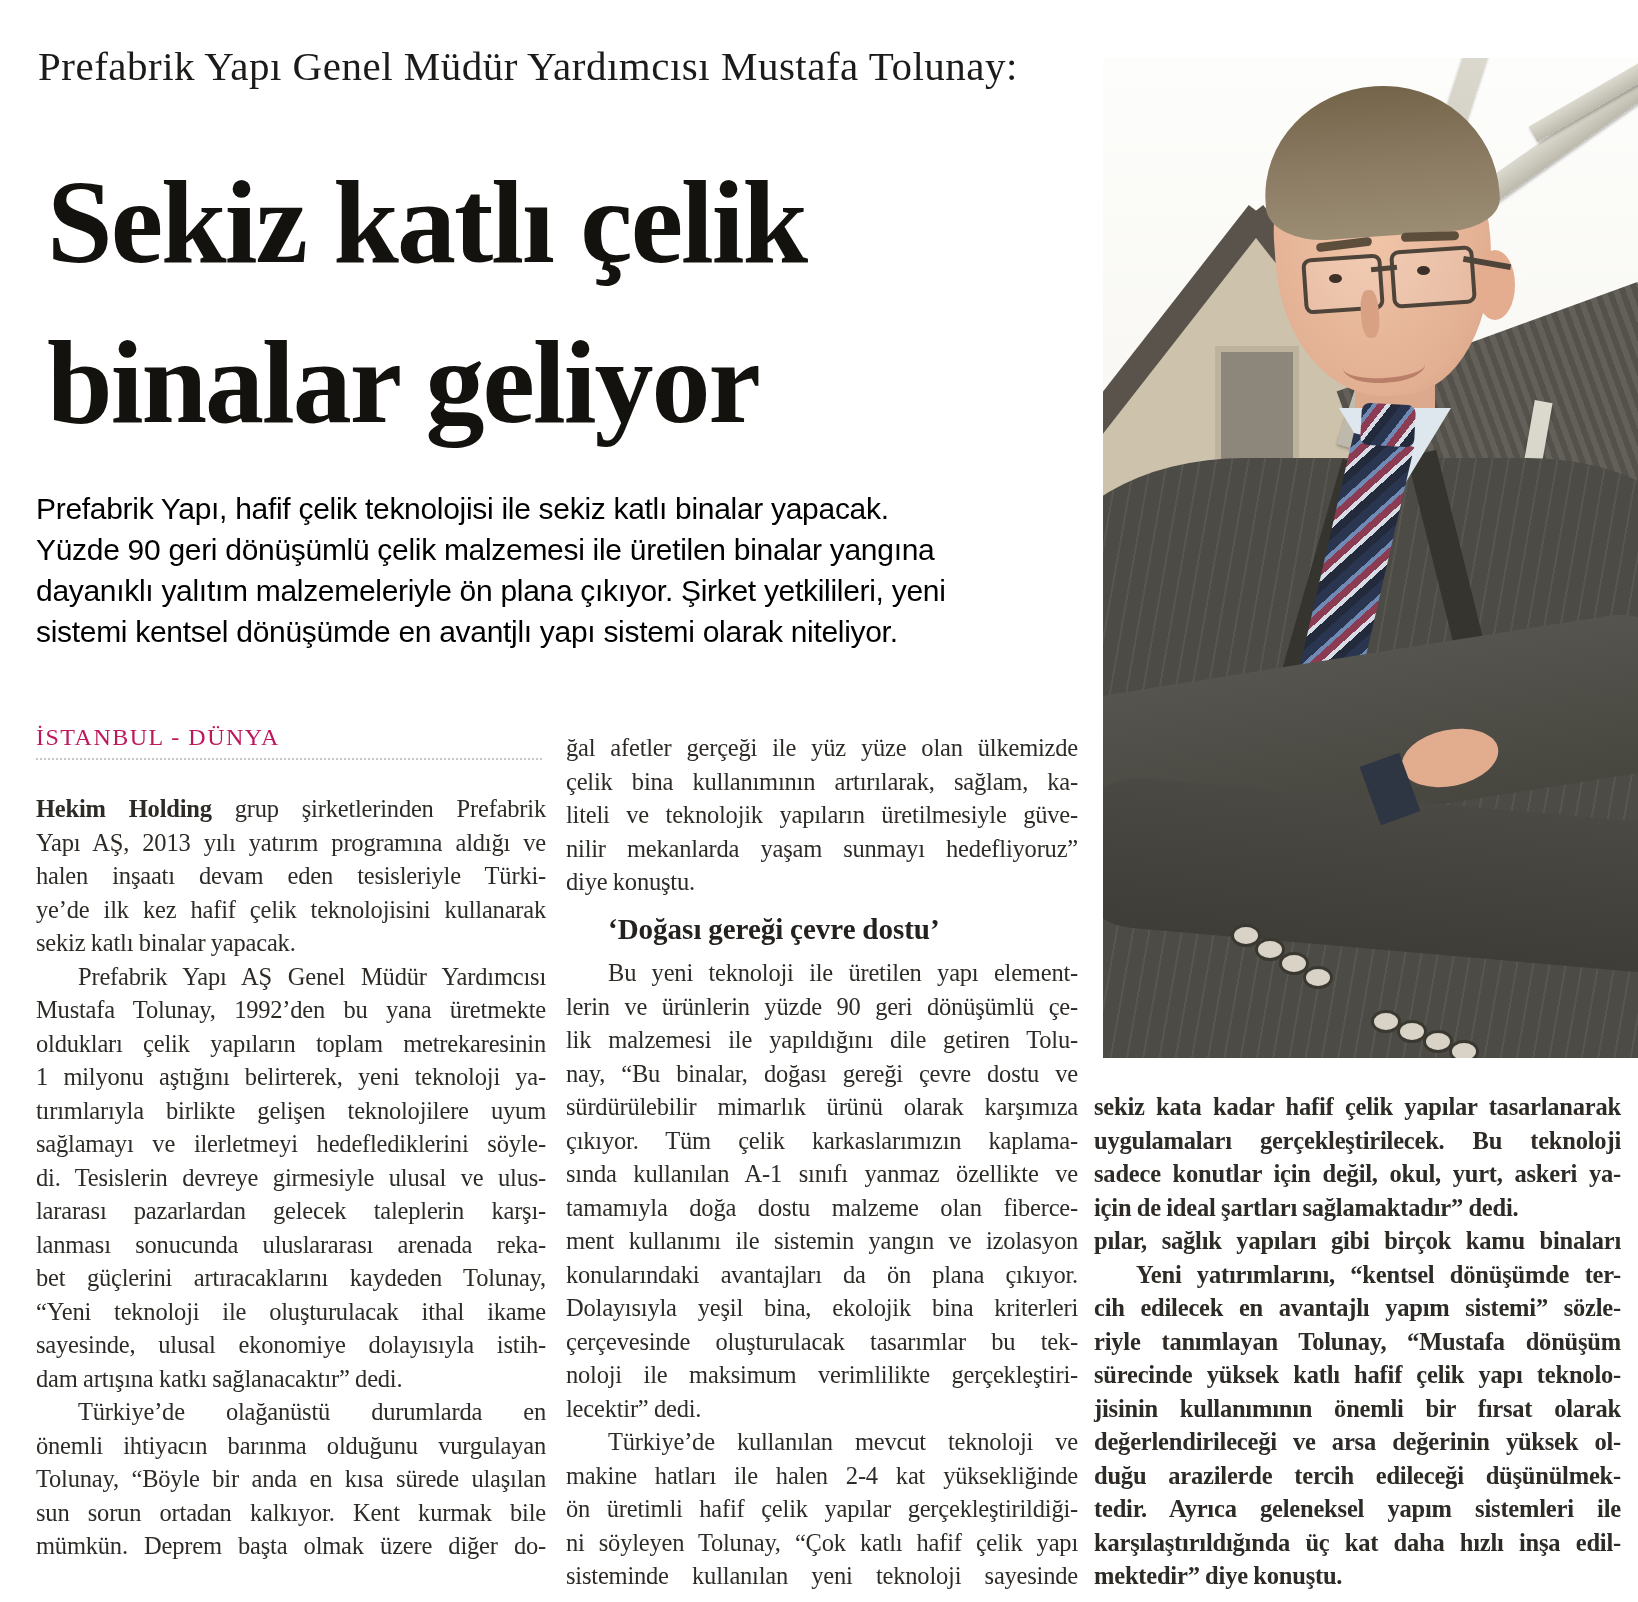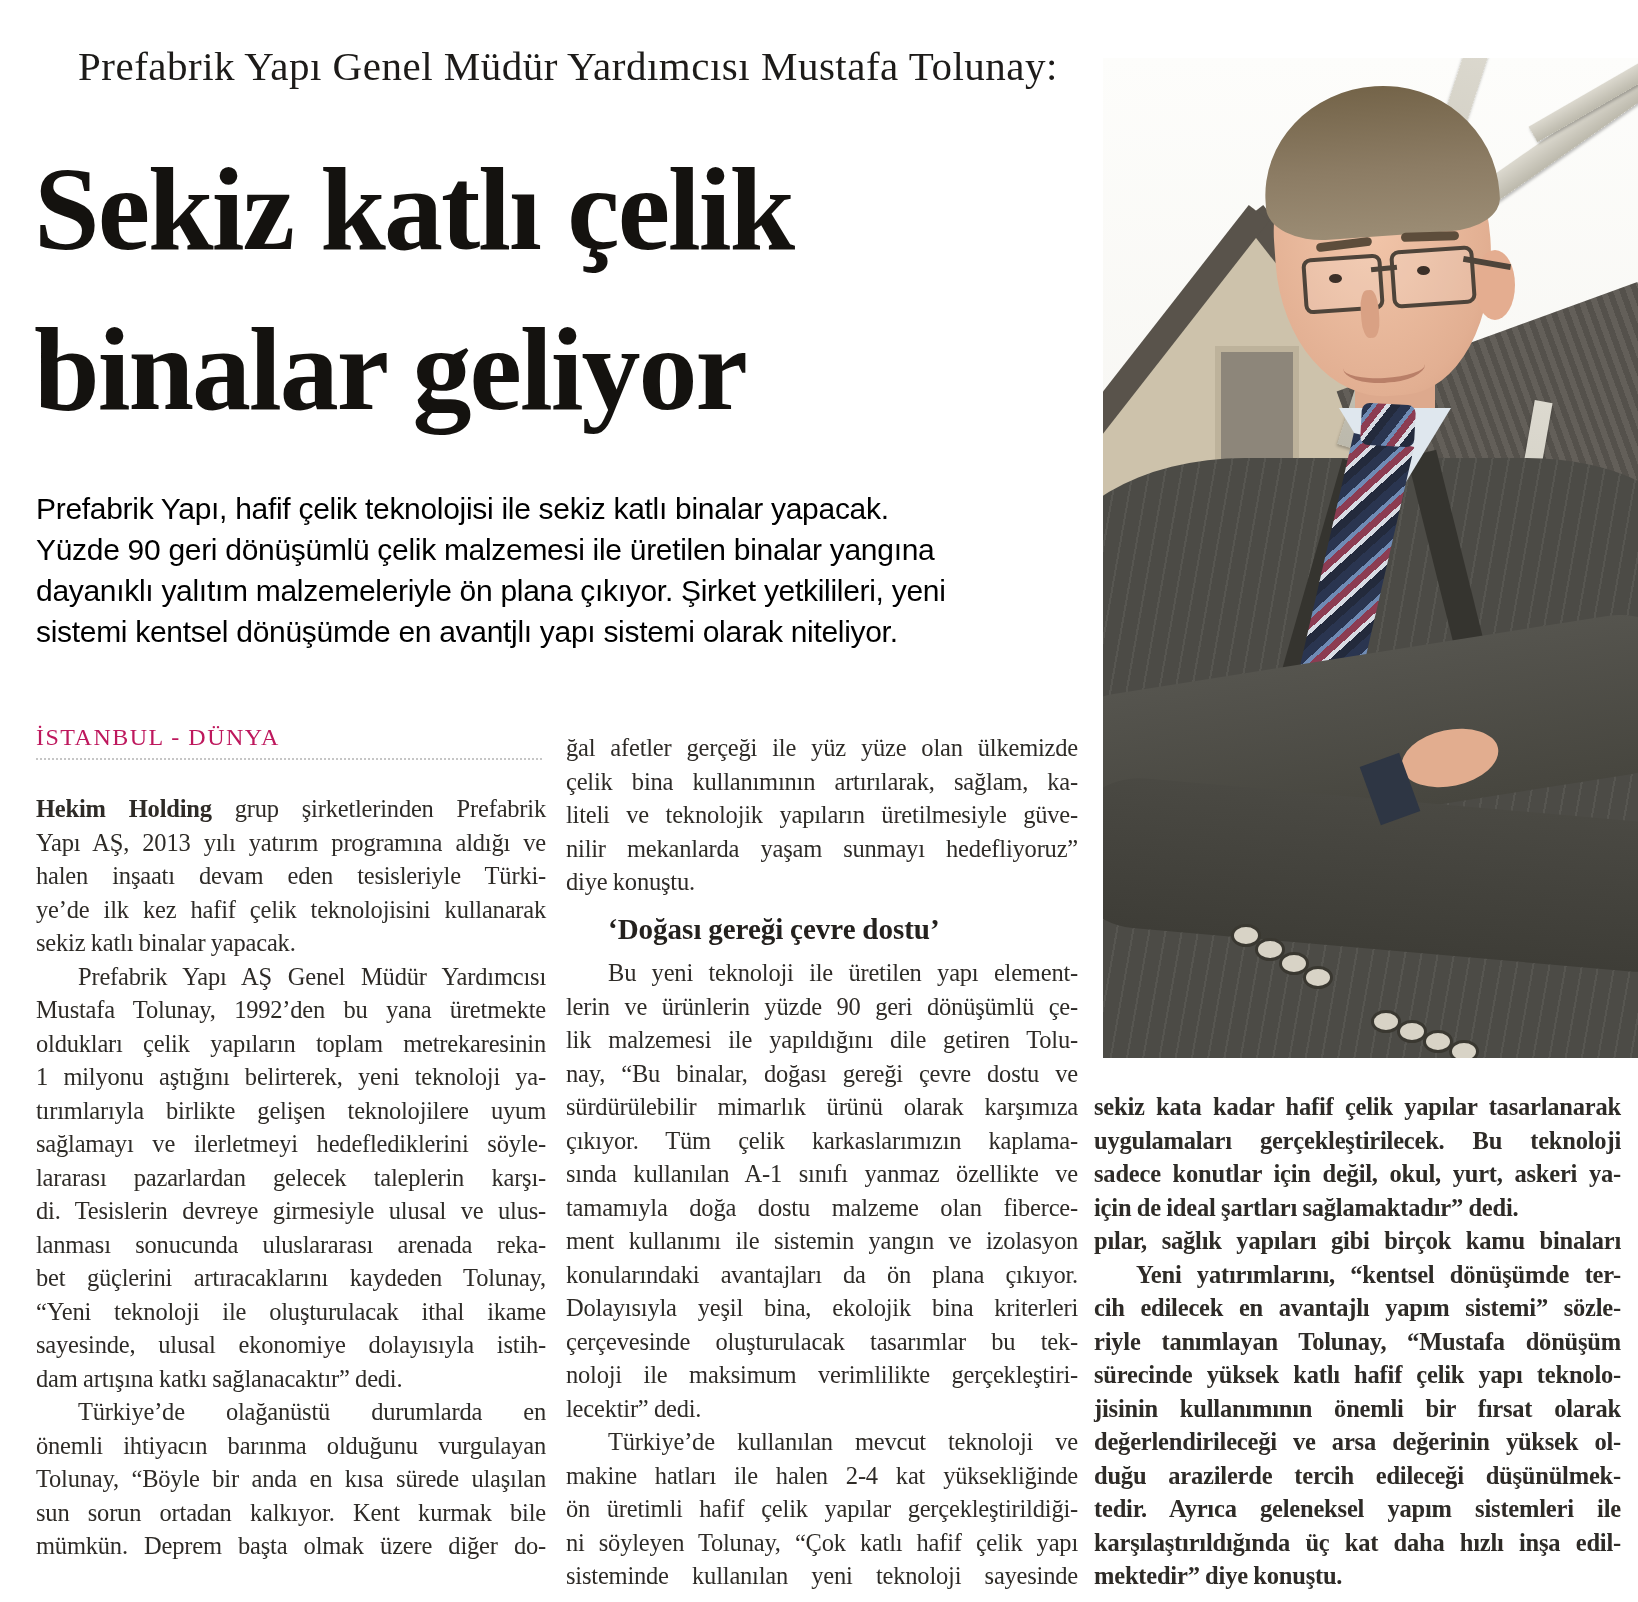--- a/index.html
+++ b/index.html
@@ -1,23 +1,23 @@
 <!DOCTYPE html>
 <html><head>
 <meta charset="utf-8">
 <style>
   html,body{margin:0;padding:0;}
   body{width:1638px;height:1602px;position:relative;background:#ffffff;
        font-family:"Liberation Serif",serif;color:#2e2b27;}
   .sheet{position:absolute;inset:0;background:#ffffff;overflow:hidden;}
 
   .kicker{position:absolute;left:38px;top:44px;width:1040px;
-          font-size:41px;line-height:1.1;color:#1d1b19;letter-spacing:.5px;margin-left:40px;}
-
-  .headline{position:absolute;left:30px;top:126px;margin:4px;
+          font-size:41px;line-height:1.1;color:#1d1b19;letter-spacing:.5px;}
+
+  .headline{position:absolute;left:30px;top:126px;margin:17px;
             font-weight:700;font-size:118px;line-height:160px;
             color:#14120f;letter-spacing:-2px;}
   .headline .hl{display:block;}
 
   .standfirst{position:absolute;left:36px;top:488px;width:1035px;
               font-family:"Liberation Sans",sans-serif;font-size:30px;
               line-height:41px;color:#000000;letter-spacing:-.3px;}
 
   .dateline{position:absolute;left:36px;top:724px;width:506px;
             font-family:Liberation Serif, serif;font-size:24px;
@@ -184,22 +184,22 @@
   <div class="bl just">Yapı AŞ, 2013 yılı yatırım programına aldığı ve</div>
       <div class="bl just">halen inşaatı devam eden tesisleriyle Türki-</div>
       <div class="bl just">ye’de ilk kez hafif çelik teknolojisini kullanarak</div>
       <div class="bl">sekiz katlı binalar yapacak.</div>
       <div class="bl just ind">Prefabrik Yapı AŞ Genel Müdür Yardımcısı</div>
       <div class="bl just">Mustafa Tolunay, 1992’den bu yana üretmekte</div>
       <div class="bl just">oldukları çelik yapıların toplam metrekaresinin</div>
       <div class="bl just">1 milyonu aştığını belirterek, yeni teknoloji ya-</div>
       <div class="bl just">tırımlarıyla birlikte gelişen teknolojilere uyum</div>
       <div class="bl just">sağlamayı ve ilerletmeyi hedeflediklerini söyle-</div>
+      <div class="bl just">di. Tesislerin devreye girmesiyle ulusal ve ulus-</div>
       <div class="bl just">lararası pazarlardan gelecek taleplerin karşı-</div>
-      <div class="bl just">di. Tesislerin devreye girmesiyle ulusal ve ulus-</div>
       <div class="bl just">lanması sonucunda uluslararası arenada reka-</div>
       <div class="bl just">bet güçlerini artıracaklarını kaydeden Tolunay,</div>
       <div class="bl just">“Yeni teknoloji ile oluşturulacak ithal ikame</div>
       <div class="bl just">sayesinde, ulusal ekonomiye dolayısıyla istih-</div>
       <div class="bl">dam artışına katkı sağlanacaktır” dedi.</div>
       <div class="bl just ind">Türkiye’de olağanüstü durumlarda en</div>
       <div class="bl just">önemli ihtiyacın barınma olduğunu vurgulayan</div>
       <div class="bl just">Tolunay, “Böyle bir anda en kısa sürede ulaşılan</div>
       <div class="bl just">sun sorun ortadan kalkıyor. Kent kurmak bile</div>
       <div class="bl just">mümkün. Deprem başta olmak üzere diğer do-</div>

